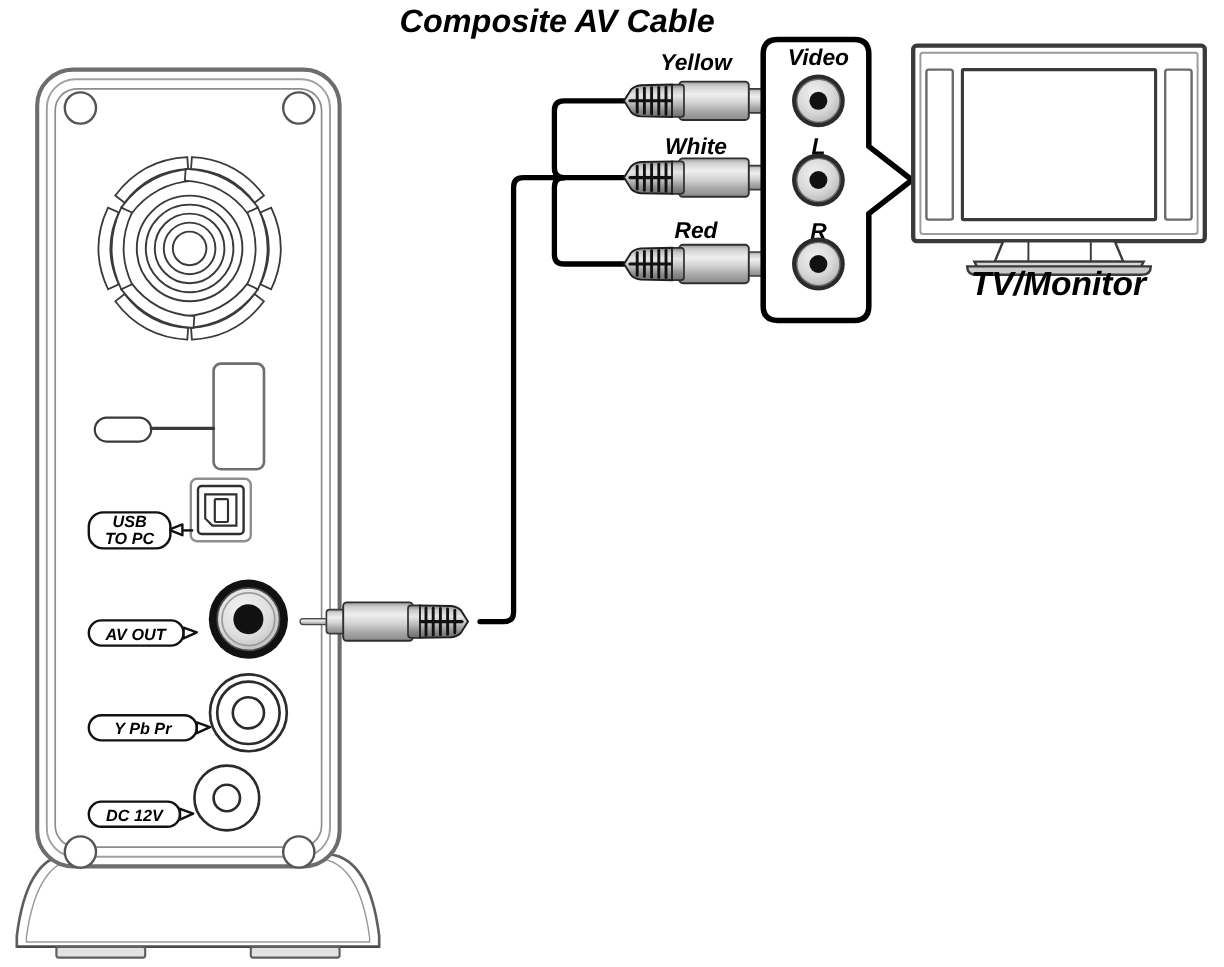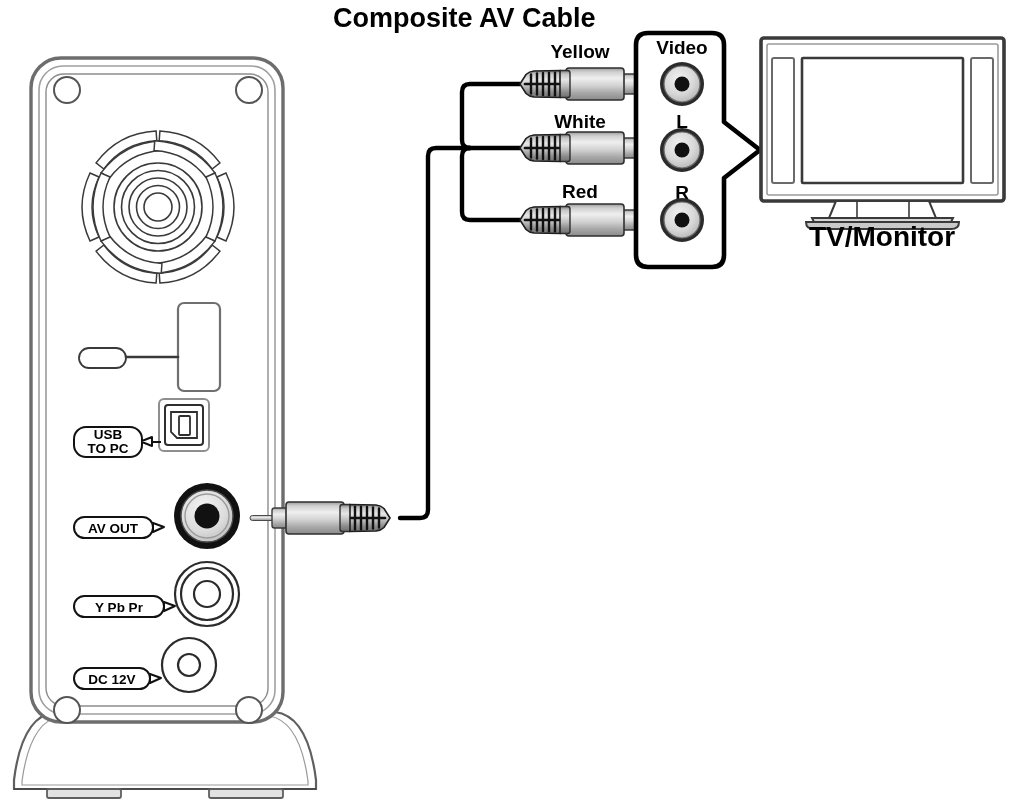--- a/index.html
+++ b/index.html
@@ -1,18 +1,18 @@
 <!DOCTYPE html>
 <html><head>
 <meta charset="utf-8">
 <style>
   html,body{margin:0;padding:0;background:#ffffff;}
   body{width:1020px;height:806px;overflow:hidden;
        font-family:"Liberation Sans", sans-serif;}
-  #stage{position:relative;width:1020px;height:806px;background:#fff;}
+  #stage{position:relative;width:1020px;height:806px;background:#fff;font-style:italic;}
   svg#diagram{position:absolute;left:0;top:0;width:1020px;height:806px;display:block;}
   .hdg{font-family:"Liberation Sans", sans-serif;font-weight:bold;fill:#000;}
   .lbl{font-family:"Liberation Sans", sans-serif;font-weight:bold;fill:#000;}
   .portlbl{font-family:"Liberation Sans", sans-serif;font-weight:bold;fill:#000;}
   .caselbl{font-family:"Liberation Sans", sans-serif;font-weight:bold;fill:#000;}
 </style>
 </head>
 <body>
 
 <div id="stage">

